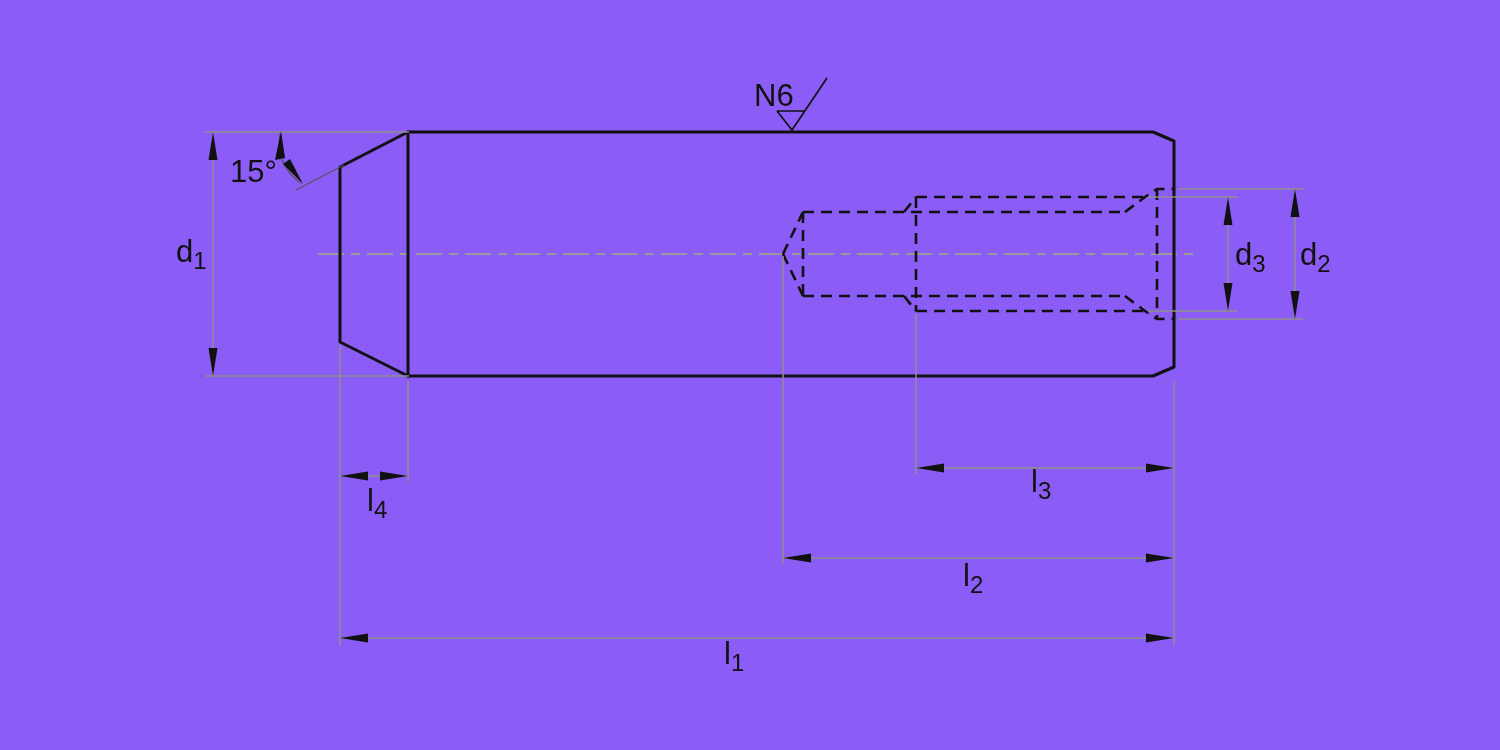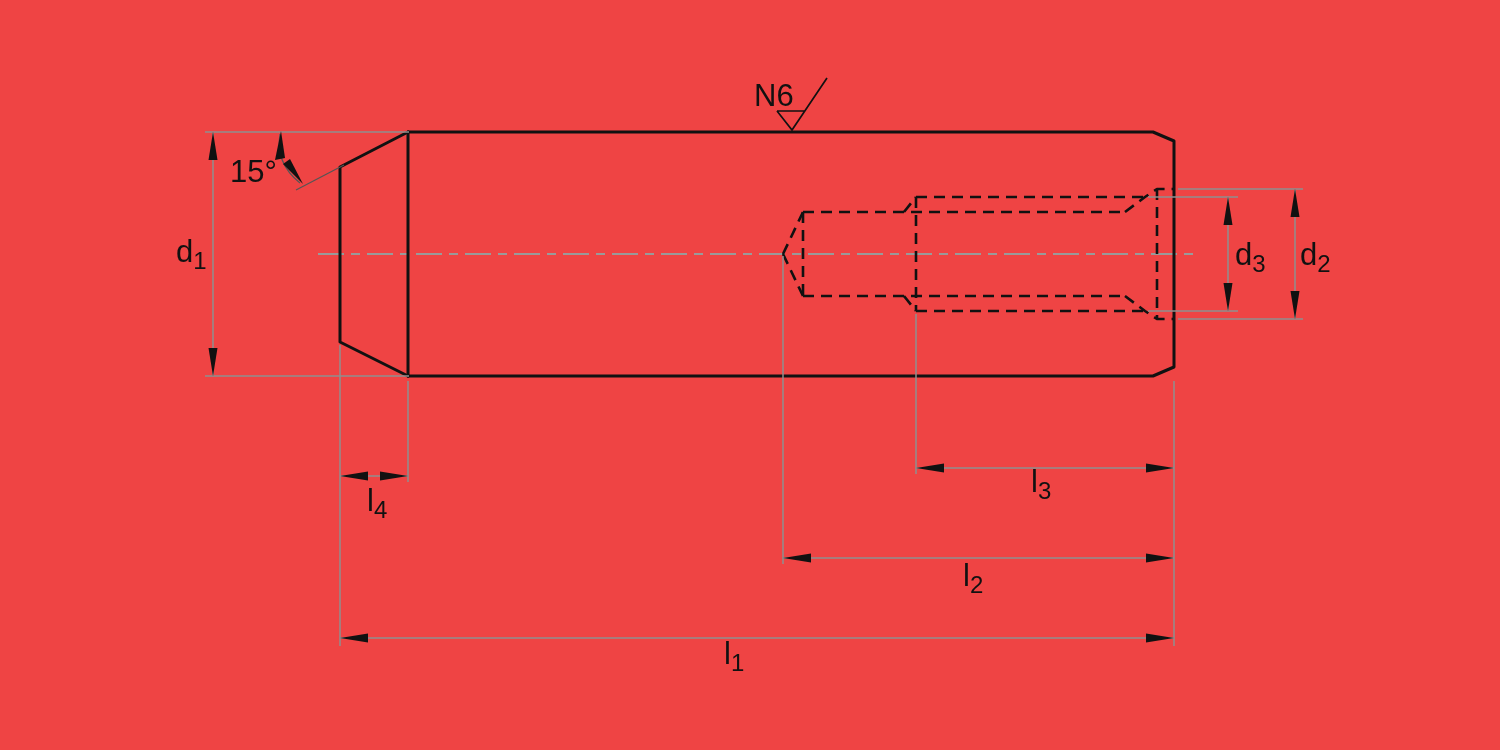--- a/index.html
+++ b/index.html
@@ -7,21 +7,21 @@
     padding: 0;
     background: #ffffff;
     width: 1500px;
     height: 750px;
     overflow: hidden;
     font-family: "Liberation Sans", sans-serif;
   }
   .drawing-stage {
     width: 1500px;
     height: 750px;
-    background: #ef4444;
+    background: #8b5cf6;
   }
   svg { display: block; }
 
   
   .outline {
     stroke: #111111;
     stroke-width: 3;
     fill: none;
     stroke-linejoin: round;
     stroke-linecap: round;

